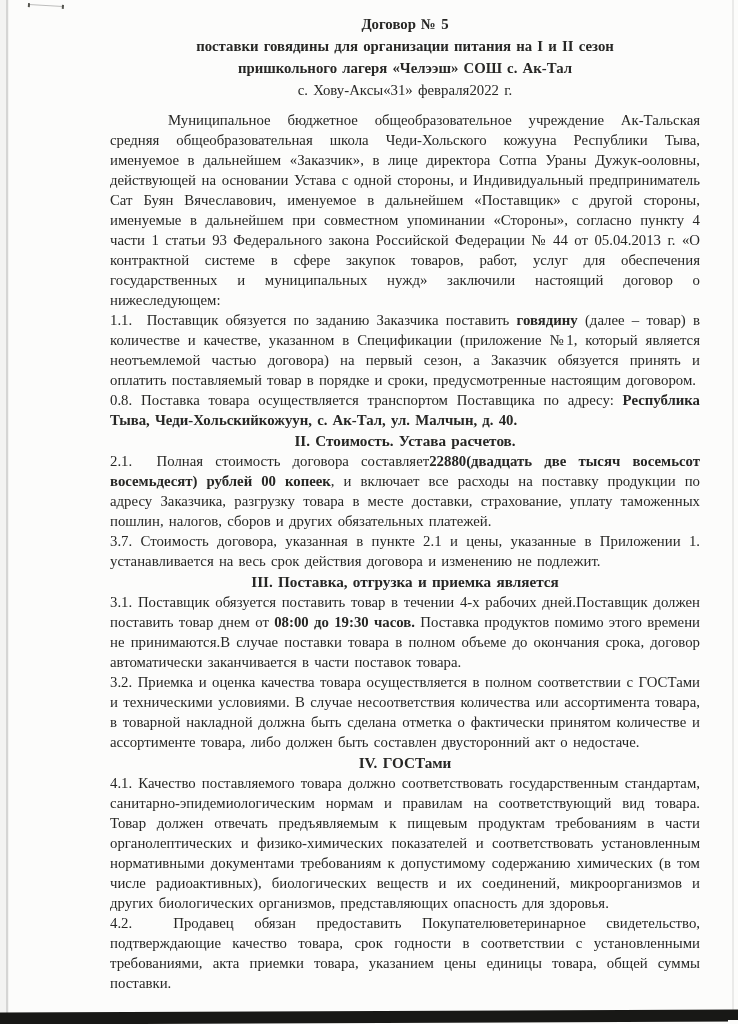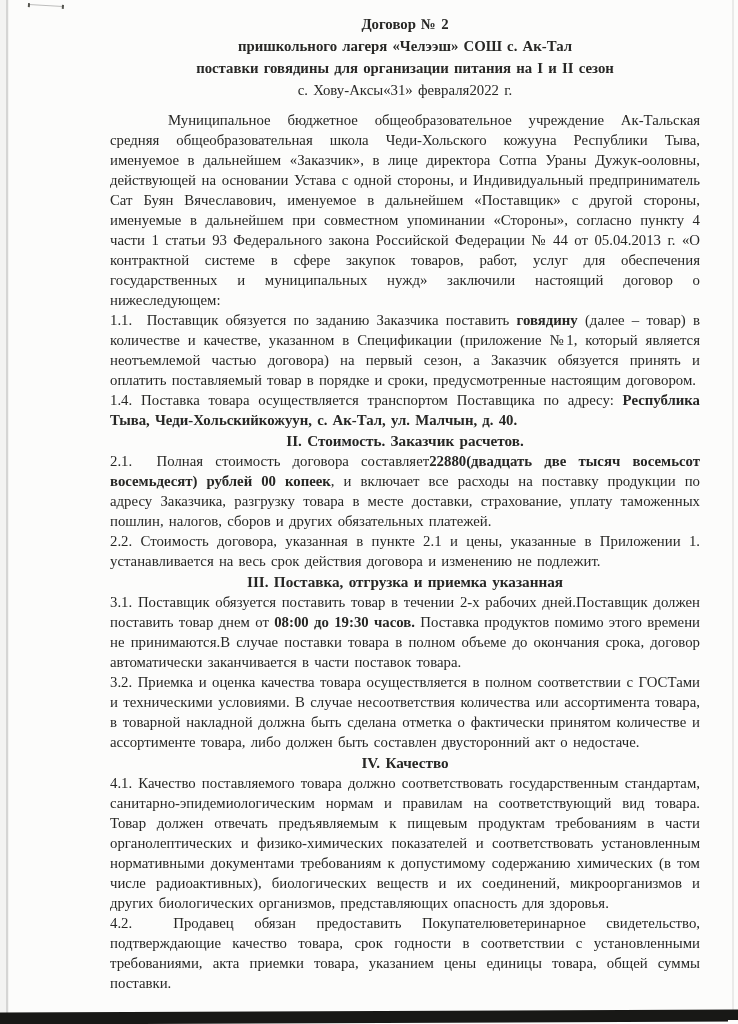--- a/index.html
+++ b/index.html
@@ -83,47 +83,47 @@
 
 <div class="sheet">
   <div class="edge-left-band"></div>
   <div class="edge-left"></div>
   <div class="edge-right"></div>
   <div class="staple"></div>
 
   <div class="content">
 
     <div class="title-block">
-      <div class="title-line">Договор № 2</div>
+      <div class="title-line">Договор № 5</div>
+      <div class="title-line">поставки говядины для организации питания на I и II сезон</div>
       <div class="title-line">пришкольного лагеря «Челээш» СОШ с. Ак-Тал</div>
-      <div class="title-line">поставки говядины для организации питания на I и II сезон</div>
       <div class="title-date">с. Хову-Аксы«31» февраля2022 г.</div>
     </div>
 
     <p class="para indent"><span>Муниципальное бюджетное общеобразовательное учреждение Ак-Тальская средняя общеобразовательная школа Чеди-Хольского кожууна Республики Тыва, именуемое в дальнейшем «Заказчик», в лице директора Сотпа Ураны Дужук-ооловны, действующей на основании Устава с одной стороны, и Индивидуальный предприниматель Сат Буян Вячеславович, именуемое в дальнейшем «Поставщик» с другой стороны, именуемые в дальнейшем при совместном упоминании «Стороны», согласно пункту 4 части 1 статьи 93 Федерального закона Российской Федерации № 44 от 05.04.2013 г. «О контрактной системе в сфере закупок товаров, работ, услуг для обеспечения государственных и муниципальных нужд» заключили настоящий договор о нижеследующем:</span></p>
 
 
     <p class="para"><span>1.1.&nbsp; Поставщик обязуется по заданию Заказчика поставить </span><span class="bold">говядину</span><span> (далее – товар) в количестве и качестве, указанном в Спецификации (приложение №1, который является неотъемлемой частью договора) на первый сезон, а Заказчик обязуется принять и оплатить поставляемый товар в порядке и сроки, предусмотренные настоящим договором.</span></p>
 
-    <p class="para"><span>1.4. Поставка товара осуществляется транспортом Поставщика по адресу: </span><span class="bold">Республика Тыва, Чеди-Хольскийкожуун, с. Ак-Тал, ул. Малчын, д. 40.</span></p>
+    <p class="para"><span>0.8. Поставка товара осуществляется транспортом Поставщика по адресу: </span><span class="bold">Республика Тыва, Чеди-Хольскийкожуун, с. Ак-Тал, ул. Малчын, д. 40.</span></p>
 
-    <h3 class="heading">II. Стоимость. Заказчик расчетов.</h3>
+    <h3 class="heading">II. Стоимость. Устава расчетов.</h3>
 
     <p class="para"><span>2.1.&nbsp; Полная стоимость договора составляет</span><span class="bold">22880(двадцать две тысяч восемьсот восемьдесят) рублей 00 копеек</span><span>, и включает все расходы на поставку продукции по адресу Заказчика, разгрузку товара в месте доставки, страхование, уплату таможенных пошлин, налогов, сборов и других обязательных платежей.</span></p>
 
-    <p class="para"><span>2.2. Стоимость договора, указанная в пункте 2.1 и цены, указанные в Приложении 1. устанавливается на весь срок действия договора и изменению не подлежит.</span></p>
+    <p class="para"><span>3.7. Стоимость договора, указанная в пункте 2.1 и цены, указанные в Приложении 1. устанавливается на весь срок действия договора и изменению не подлежит.</span></p>
 
 
-    <h3 class="heading">III. Поставка, отгрузка и приемка указанная</h3>
+    <h3 class="heading">III. Поставка, отгрузка и приемка является</h3>
 
-    <p class="para"><span>3.1. Поставщик обязуется поставить товар в течении 2-х рабочих дней.Поставщик должен поставить товар днем от </span><span class="bold">08:00 до 19:30 часов.</span><span> Поставка продуктов помимо этого времени не принимаются.В случае поставки товара в полном объеме до окончания срока, договор автоматически заканчивается в части поставок товара.</span></p>
+    <p class="para"><span>3.1. Поставщик обязуется поставить товар в течении 4-х рабочих дней.Поставщик должен поставить товар днем от </span><span class="bold">08:00 до 19:30 часов.</span><span> Поставка продуктов помимо этого времени не принимаются.В случае поставки товара в полном объеме до окончания срока, договор автоматически заканчивается в части поставок товара.</span></p>
 
     <p class="para"><span>3.2. Приемка и оценка качества товара осуществляется в полном соответствии с ГОСТами и техническими условиями. В случае несоответствия количества или ассортимента товара, в товарной накладной должна быть сделана отметка о фактически принятом количестве и ассортименте товара, либо должен быть составлен двусторонний акт о недостаче.</span></p>
 
-    <h3 class="heading">IV. Качество</h3>
+    <h3 class="heading">IV. ГОСТами</h3>
 
     <p class="para"><span>4.1. Качество поставляемого товара должно соответствовать государственным стандартам, санитарно-эпидемиологическим нормам и правилам на соответствующий вид товара. Товар должен отвечать предъявляемым к пищевым продуктам требованиям в части органолептических и физико-химических показателей и соответствовать установленным нормативными документами требованиям к допустимому содержанию химических (в том числе радиоактивных), биологических веществ и их соединений, микроорганизмов и других биологических организмов, представляющих опасность для здоровья.</span></p>
 
     <p class="para"><span>4.2.&nbsp; Продавец обязан предоставить Покупателюветеринарное свидетельство, подтверждающие качество товара, срок годности в соответствии с установленными требованиями, акта приемки товара, указанием цены единицы товара, общей суммы поставки.</span></p>
 
   </div>
 
   <div class="scan-bar"></div>
   <div class="scan-bar-notch"></div>
 </div>

